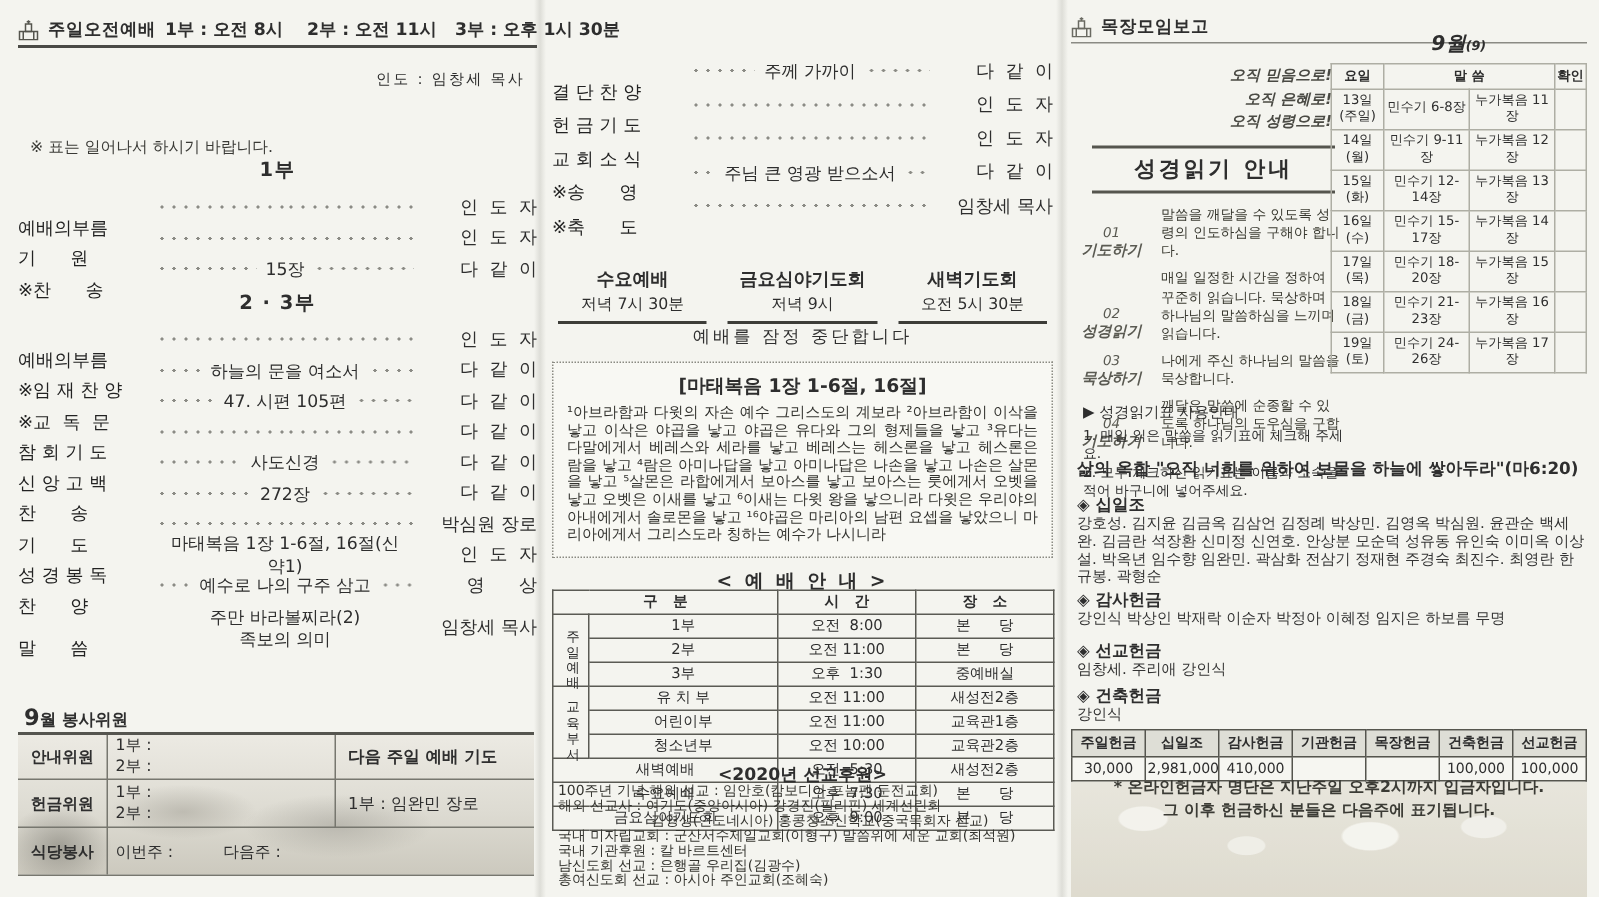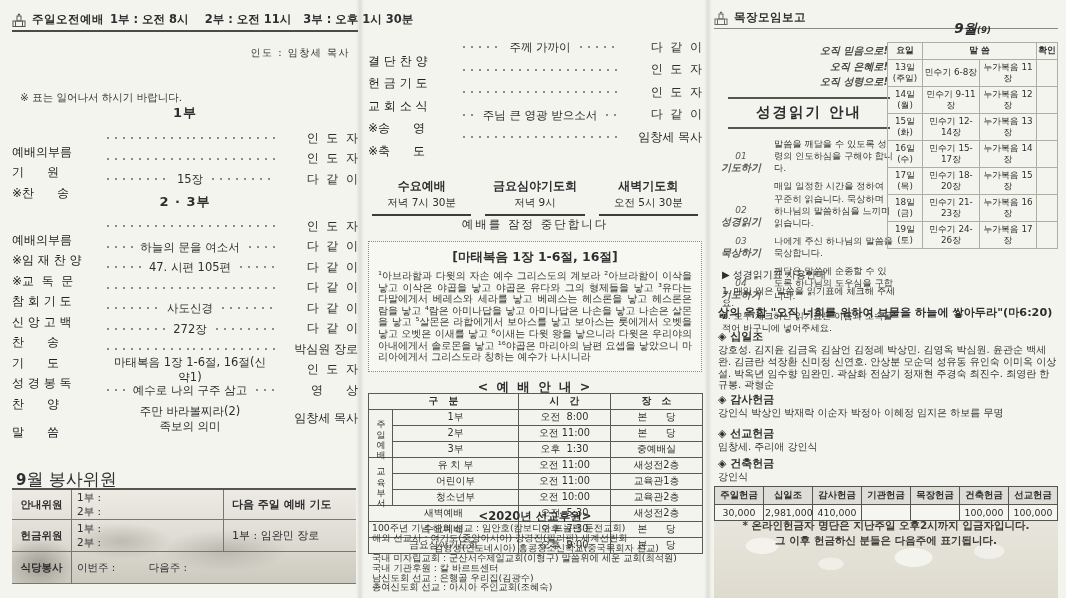--- a/index.html
+++ b/index.html
@@ -39,21 +39,21 @@
   .part-title { text-align:center; font-weight:bold; font-size:13px; letter-spacing:1px; }
 
   .leader-line { position:absolute; top:46px; right:8px; font-size:10px; letter-spacing:1.5px; white-space:pre; }
   .stand-note { position:absolute; top:91px; left:8px; font-size:10.5px; color:#3a3a36; }
 
   .blk { position:absolute; left:0; right:0; }
 
   
   .servants-title { position:absolute; top:468px; left:4px; }
   .servants-title .mon { font-size:15px; font-weight:bold; }
-  .servants-title .rest { font-size:17px; font-weight:normal;text-align:right; }
+  .servants-title .rest { font-size:11px; font-weight:bold;text-align:right; }
   .servants { position:absolute; top:488px; left:0; right:2px; height:96px;
               border-top:2px solid #55554f; border-bottom:1px solid #77776f;
               background:
                 radial-gradient(70px 26px at 32% 55%, rgba(165,162,152,.55) 0%, rgba(0,0,0,0) 70%),
                 radial-gradient(90px 30px at 62% 65%, rgba(150,148,140,.45) 0%, rgba(0,0,0,0) 70%),
                 radial-gradient(50px 40px at 8% 80%, rgba(110,108,100,.5) 0%, rgba(0,0,0,0) 70%),
                 linear-gradient(180deg, #eceae3 0%, #dddbd2 55%, #ccc9be 100%);
               display:grid; grid-template-columns:60px 1fr 132px; grid-template-rows:30px 32px 1fr; }
   .sv-cell { border-bottom:1px solid #77776f; border-right:1px solid #77776f;
              font-size:10.5px; padding:2px 5px; display:flex; align-items:center; }

